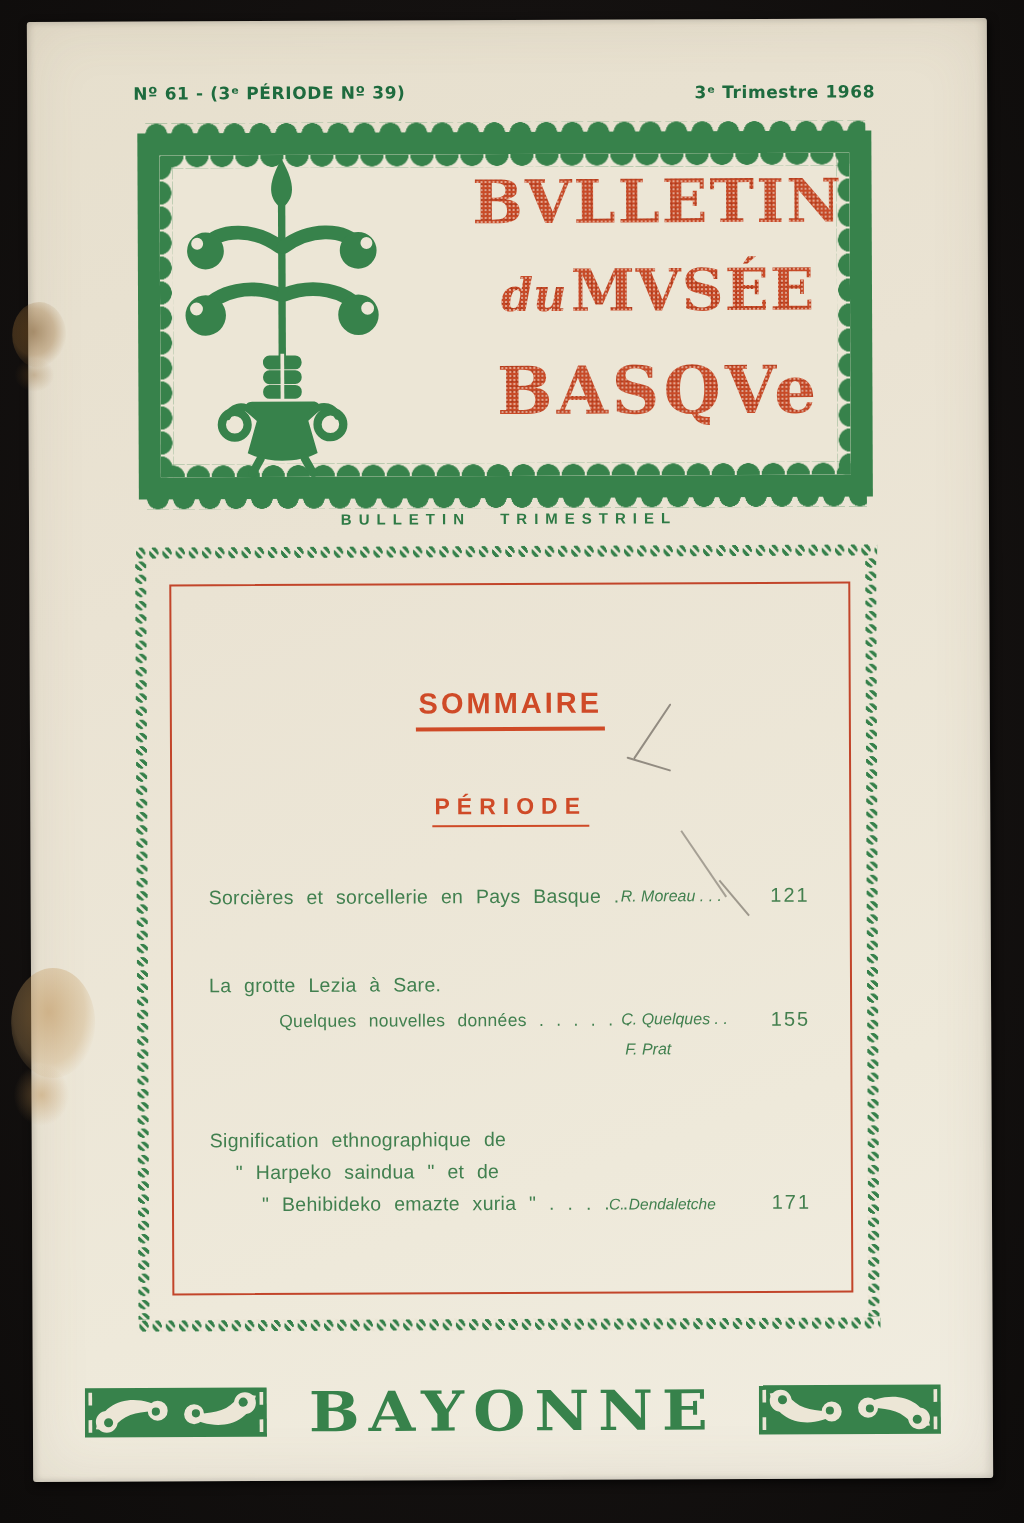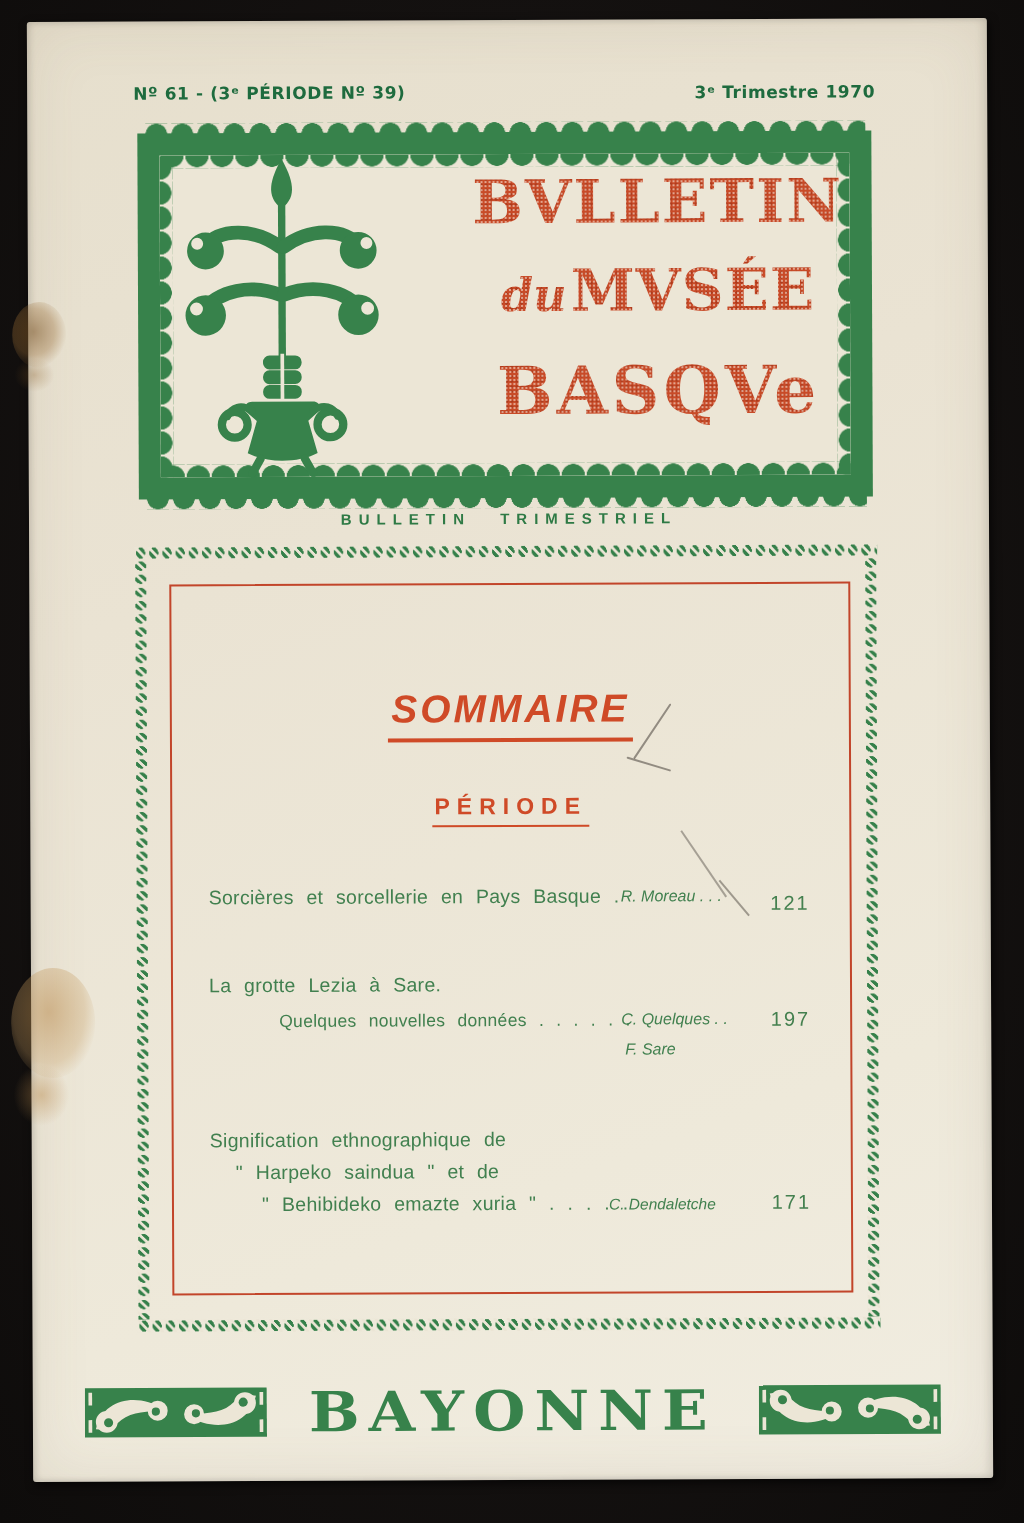--- a/index.html
+++ b/index.html
@@ -60,21 +60,21 @@
     background-size:13.2px 13px;}
   .beads-top{top:0;} .beads-bottom{bottom:0;}
   .beads-v{position:absolute;top:13px;bottom:13px;width:13px;background-repeat:repeat-y;
     background-image:linear-gradient(45deg,transparent 43%,#ebe5d5 43%,#ebe5d5 57%,transparent 57%),
                      radial-gradient(ellipse 5.6px 4.6px at 6.5px 6.5px,#35804a 95%,transparent 100%);
     background-size:13px 13.2px;}
   .beads-left{left:0;} .beads-right{right:0;}
   
   #tocbox{left:140px;top:563px;width:677px;height:707px;border:2px solid #c2452a;}
   #toc-title{left:0;right:0;top:102px;text-align:center;}
-  #toc-title span{display:inline-block;font-size:39px;font-weight:bold;letter-spacing:3px;color:#cf4a27;border-bottom:4px solid #cf4a27;padding:0 3px 7px 3px;font-style:italic;}
+  #toc-title span{display:inline-block;font-size:29px;font-weight:bold;letter-spacing:3px;color:#cf4a27;border-bottom:4px solid #cf4a27;padding:0 3px 7px 3px;}
   #toc-section{left:0;right:0;top:208px;text-align:center;}
   #toc-section span{display:inline-block;font-size:23px;font-weight:bold;letter-spacing:7px;color:#cf4a27;border-bottom:2px solid #cf4a27;padding:0 2px 5px 2px;}
   .toc-line{position:absolute;font-size:19.5px;color:#41804f;word-spacing:7px;letter-spacing:.3px;white-space:nowrap;}
   .toc-sub{font-size:17.5px;}
   .toc-author{position:absolute;font-size:16px;font-weight:normal;font-style:italic;color:#41804f;white-space:nowrap;}
   .toc-page{position:absolute;font-size:20px;color:#44804f;letter-spacing:2px;}
   
   #banner{left:0;right:0;top:1358px;height:66px;display:flex;align-items:center;justify-content:center;gap:42px;}
   #banner-word{font-family:"DejaVu Serif", serif;font-weight:bold;font-size:60px;letter-spacing:9px;color:#37824b;line-height:60px;transform:scaleY(.92);}
   .orn{width:182px;height:56px;}
@@ -90,21 +90,21 @@
   #crease-a2{left:597px;top:737px;width:46px;height:2px;transform:rotate(17deg);border-radius:2px;}
   #crease-b{left:650px;top:812px;width:2px;height:80px;transform:rotate(-34deg);background:rgba(80,74,66,.45);}
   #crease-c{left:688px;top:862px;width:2px;height:46px;transform:rotate(-40deg);background:rgba(80,74,66,.5);}
 </style>
 </head>
 <body>
 
 <div id="page">
 
   <div class="abs meta" id="meta-issue">Nº 61 - (3ᵉ PÉRIODE  Nº 39)</div>
-  <div class="abs meta" id="meta-trimester">3ᵉ Trimestre 1970</div>
+  <div class="abs meta" id="meta-trimester">3ᵉ Trimestre 1968</div>
 
   <div class="abs" id="masthead">
     <div id="masthead-inner">
       <div class="sc sc-top"></div>
       <div class="sc sc-bottom"></div>
       <div class="sc sc-left"></div>
       <div class="sc sc-right"></div>
 
       <svg class="abs" style="left:-4px;top:0;width:252px;height:322px;" viewBox="0 0 250 350" aria-hidden="true">
         <g fill="#37824b" stroke="none">
@@ -152,27 +152,27 @@
     <div class="beads-v beads-left"></div>
     <div class="beads-v beads-right"></div>
   </div>
 
   <div class="abs" id="tocbox">
     <div class="abs" id="toc-title"><span>SOMMAIRE</span></div>
     <div class="abs" id="toc-section"><span>PÉRIODE</span></div>
 
     <div class="toc-line" style="left:36px;top:300px;">Sorcières et sorcellerie en Pays Basque .</div>
     <div class="toc-author" style="left:448px;top:303px;">R. Moreau . . .</div>
-    <div class="toc-page" style="right:40px;top:308px;text-align:right;">121</div>
+    <div class="toc-page" style="right:40px;top:300px;text-align:right;">121</div>
 
     <div class="toc-line" style="left:36px;top:388px;">La grotte Lezia à Sare.</div>
     <div class="toc-line toc-sub" style="left:106px;top:425px;">Quelques nouvelles données . . . . . .</div>
     <div class="toc-author" style="left:448px;top:426px;">C. Quelques . .</div>
-    <div class="toc-page" style="right:40px;top:424px;">197</div>
-    <div class="toc-author" style="left:452px;top:456px;">F. Sare</div>
+    <div class="toc-page" style="right:40px;top:424px;">155</div>
+    <div class="toc-author" style="left:452px;top:456px;">F. Prat</div>
 
     <div class="toc-line" style="left:36px;top:543px;">Signification ethnographique de</div>
     <div class="toc-line" style="left:62px;top:575px;">" Harpeko saindua " et de</div>
     <div class="toc-line" style="left:88px;top:607px;">" Behibideko emazte xuria " . . . . .</div>
     <div class="toc-author" style="left:435px;top:611px;font-size:15.5px;">C. Dendaletche</div>
     <div class="toc-page" style="right:40px;top:607px;">171</div>
   </div>
 
   <div class="abs" id="banner">
     <svg class="orn" viewBox="0 0 200 60" aria-hidden="true">

